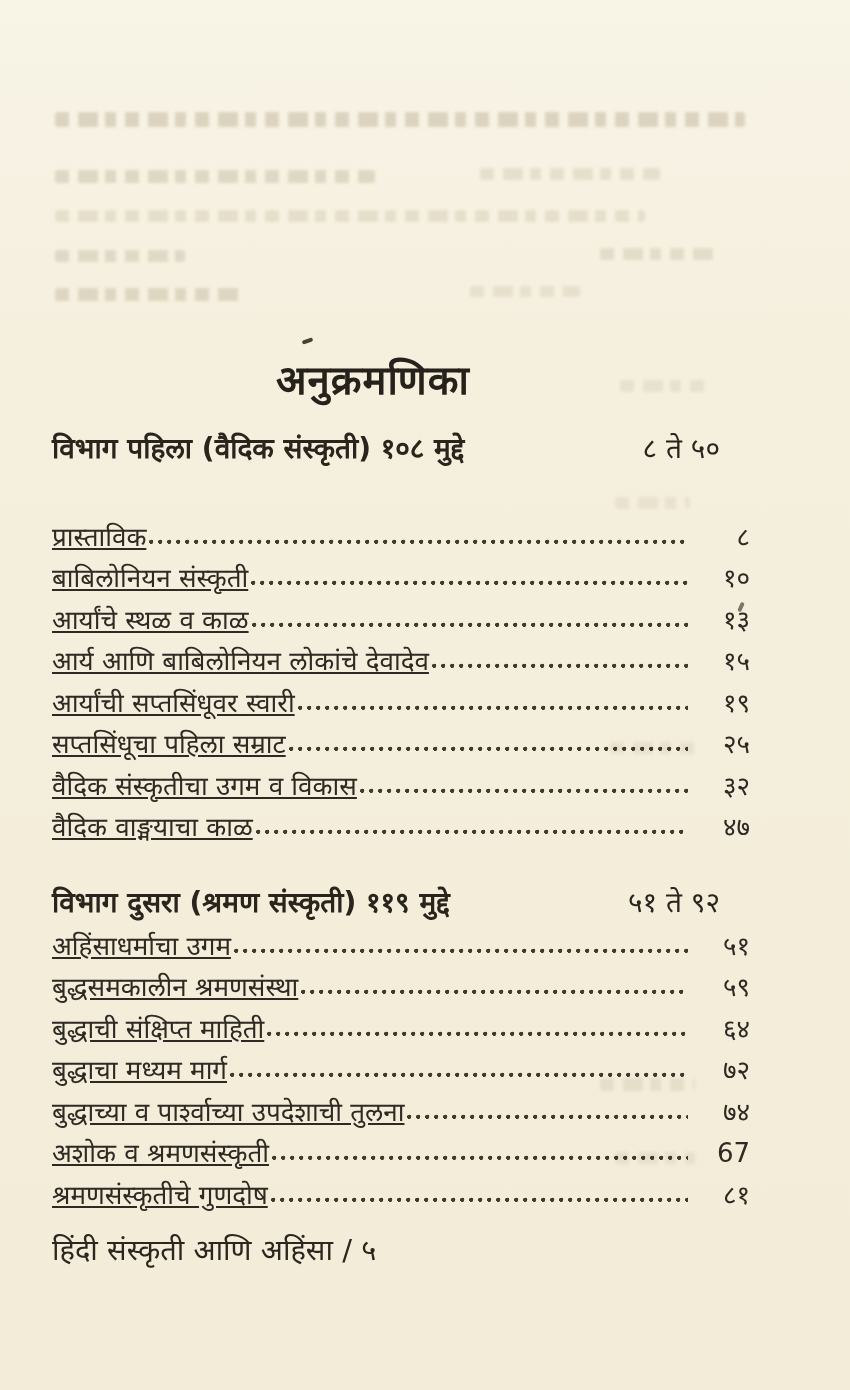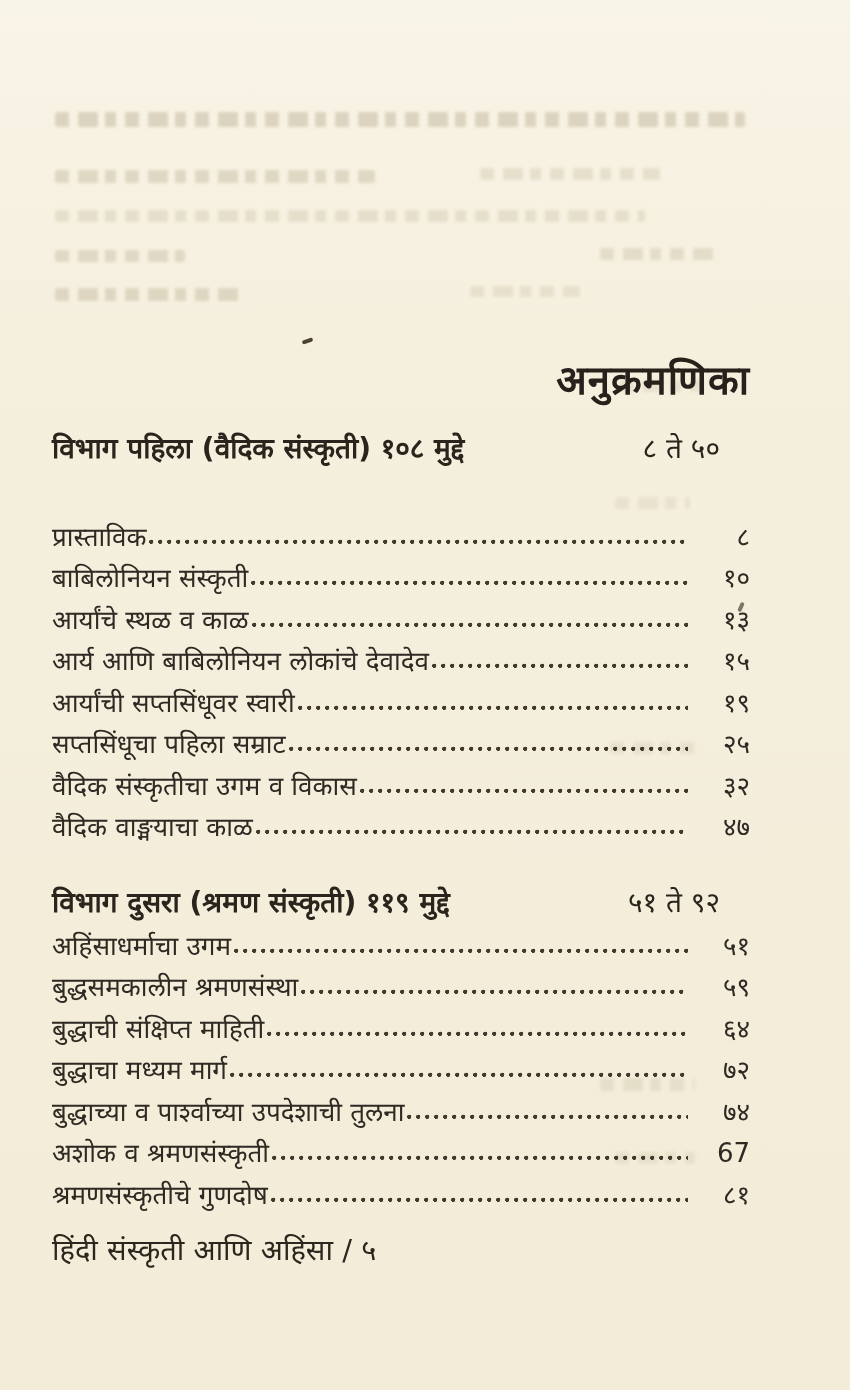--- a/index.html
+++ b/index.html
@@ -44,21 +44,20 @@
     width: 698px;
     color: #2e2a23;
   }
   .title {
     margin: 356px 0 0 224px;
     font-size: 40px;
     line-height: 48px;
     font-weight: bold;
     color: #26211a;
     letter-spacing: 1px;
-    text-align: right;
   }
   .section-heading {
     display: flex;
     justify-content: space-between;
     align-items: baseline;
     font-size: 28px;
     line-height: 38px;
     font-weight: bold;
     color: #29241c;
   }
@@ -73,21 +72,21 @@
   .entries { display: block; }
   .section-1 .entries { margin-top: 42px; }
   .section-2 .entries { margin-top: -2px; }
   .entry {
     display: flex;
     align-items: flex-end;
     height: 41.5px;
     font-size: 26px;
     line-height: 30px;
   }
-  .entry-title { white-space: nowrap; }
+  .entry-title { white-space: nowrap; text-decoration: underline; }
   .dots {
     flex: 1;
     height: 6px;
     align-self: flex-end;
     margin: 0 6px 7px 3px;
     background-image: radial-gradient(circle at 2.2px 2.8px, #433a2e 1.9px, rgba(67,58,46,0) 2.4px);
     background-size: 9px 6px;
     background-repeat: repeat-x;
   }
   .entry-page {

